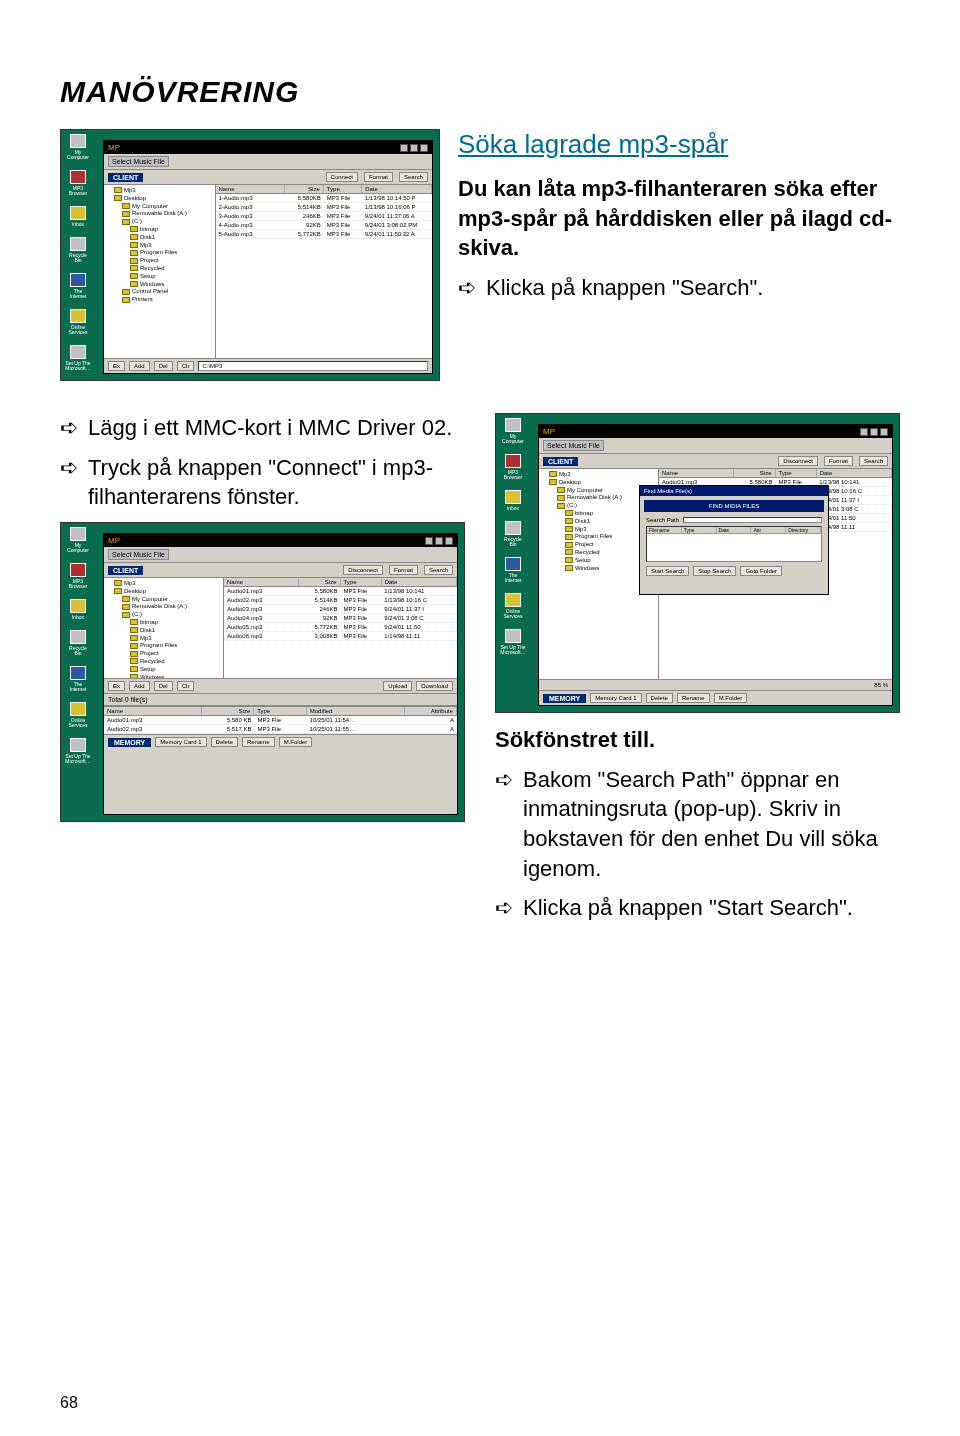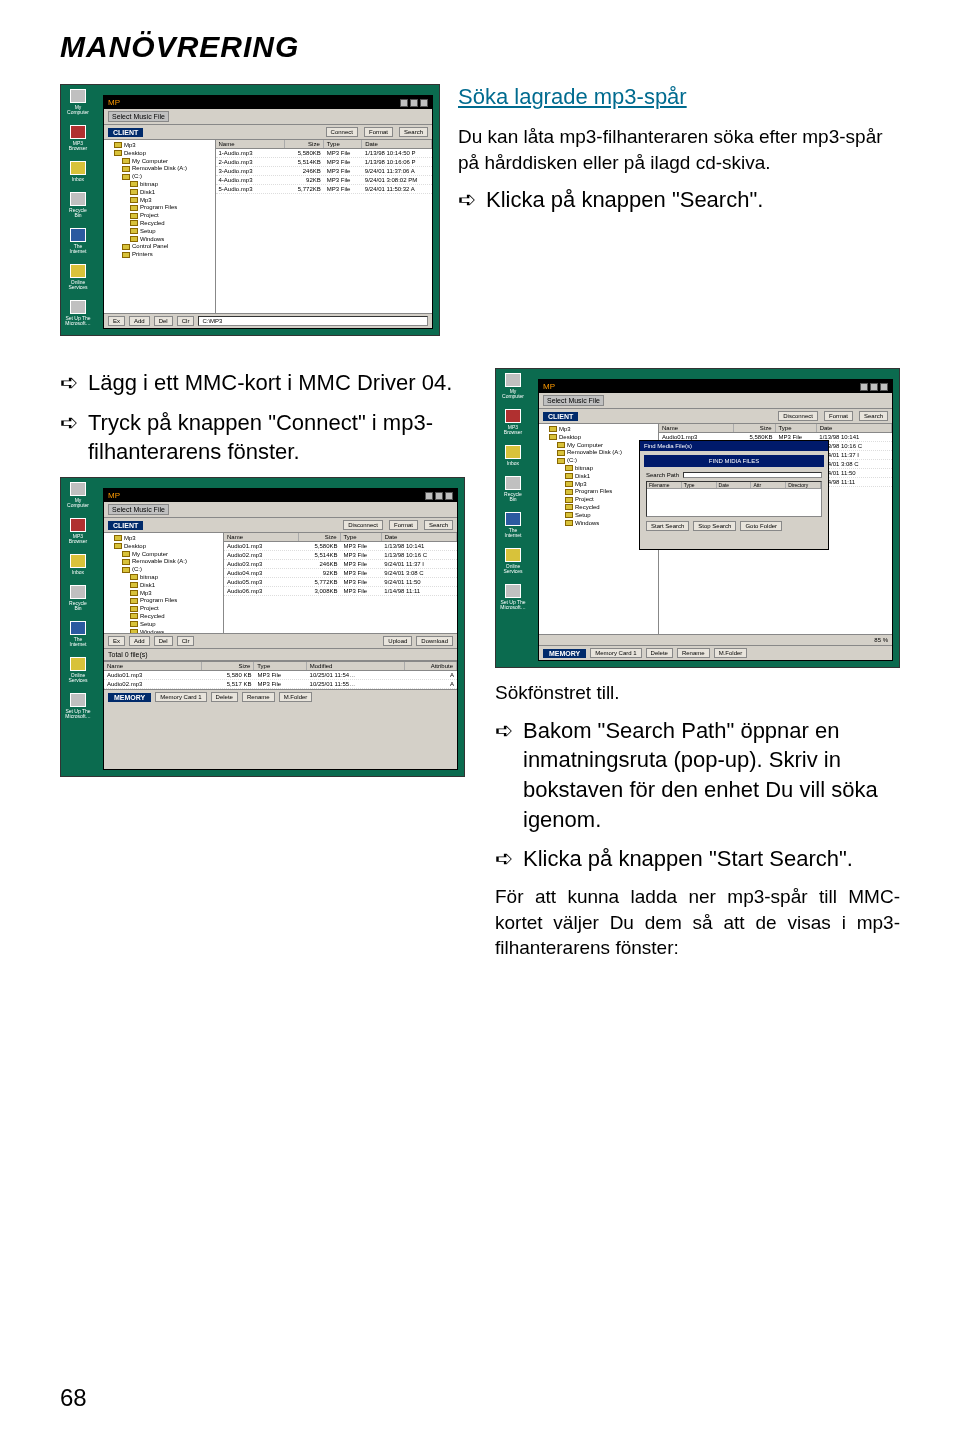--- a/index.html
+++ b/index.html
@@ -11,32 +11,34 @@
     color: #000;
     padding: 30px 60px 30px 60px;
     position: relative;
   }
   .heading {
     font-size: 30px;
     font-weight: bold;
     font-style: italic;
     letter-spacing: 1px;
     margin-bottom: 20px;
+    margin-top: 45px;
   }
   .subheading {
-    font-size: 22px;
+    font-size: 26px;
     color: #006b8f;
     text-decoration: underline;
     margin-bottom: 14px;
     font-family: Arial, sans-serif;
   }
   .body-text {
-    font-size: 19px;
+    font-size: 22px;
     line-height: 1.35;
     margin-bottom: 10px;
+    font-weight: bold;
   }
   .bullet-line {
     font-size: 22px;
     line-height: 1.35;
     margin-bottom: 10px;
     display: flex;
   }
   .bullet-line .arrow {
     flex: 0 0 28px;
   }
@@ -156,21 +158,21 @@
   .dialog .dbanner { background:#001a6b; color:#fff; font-size:6px; padding:3px; text-align:center; margin:4px; }
   .dialog .drow { font-size:6px; padding:1px 6px; display:flex; gap:4px; }
   .dialog .dlist { background:#fff; border:1px inset #888; height:36px; margin:2px 6px; }
   .dialog .dhdr { display:flex; font-size:5px; background:#d4d0c8; border-bottom:1px solid #999;}
   .dialog .dhdr span{ flex:1; padding:0 2px; border-right:1px solid #aaa;}
   .dialog .dbtns { display:flex; gap:4px; justify-content:flex-start; padding:2px 6px;}
   .lowerlist {
     background:#fff; border-top:1px solid #888; font-size:6px;
   }
   .page-num {
-    position:absolute; bottom:24px; left:60px; font-size:24px;
+    position:absolute; bottom:24px; left:60px; font-size:16px;
   }
 </style>
 </head>
 <body>
 
 <div class="heading">MANÖVRERING</div>
 
 <div class="top-row">
   <div class="shot">
 
@@ -277,21 +279,21 @@
       <span class="arrow">➪</span>
       <span class="txt">Klicka på knappen "Search".</span>
     </div>
   </div>
 </div>
 
 <div class="mid-row">
   <div class="leftcol">
     <div class="bullet-line">
       <span class="arrow">➪</span>
-      <span class="txt">Lägg i ett MMC-kort i MMC Driver 04.</span>
+      <span class="txt">Lägg i ett MMC-kort i MMC Driver 02.</span>
     </div>
     <div class="bullet-line">
       <span class="arrow">➪</span>
       <span class="txt">Tryck på knappen "Connect" i mp3-filhanterarens fönster.</span>
     </div>
 
     <div class="screenshot tall">
       <div class="desk-icons">
         <div class="dicon"><div class="sq"></div><span>My Computer</span></div>
         <div class="dicon"><div class="sq rd"></div><span>MP3 Browser</span></div>
@@ -558,17 +560,16 @@
 
     <div class="body-text">Sökfönstret till.</div>
     <div class="bullet-line">
       <span class="arrow">➪</span>
       <span class="txt">Bakom "Search Path" öppnar en inmatningsruta (pop-up). Skriv in bokstaven för den enhet Du vill söka igenom.</span>
     </div>
     <div class="bullet-line">
       <span class="arrow">➪</span>
       <span class="txt">Klicka på knappen "Start Search".</span>
     </div>
-    <div class="body-text justify">För att kunna ladda ner mp3-spår till MMC-kortet väljer Du dem så att de visas i mp3-filhanterarens fönster:</div>
   </div>
 </div>
 
 <div class="page-num">68</div>
 
 </body></html>

